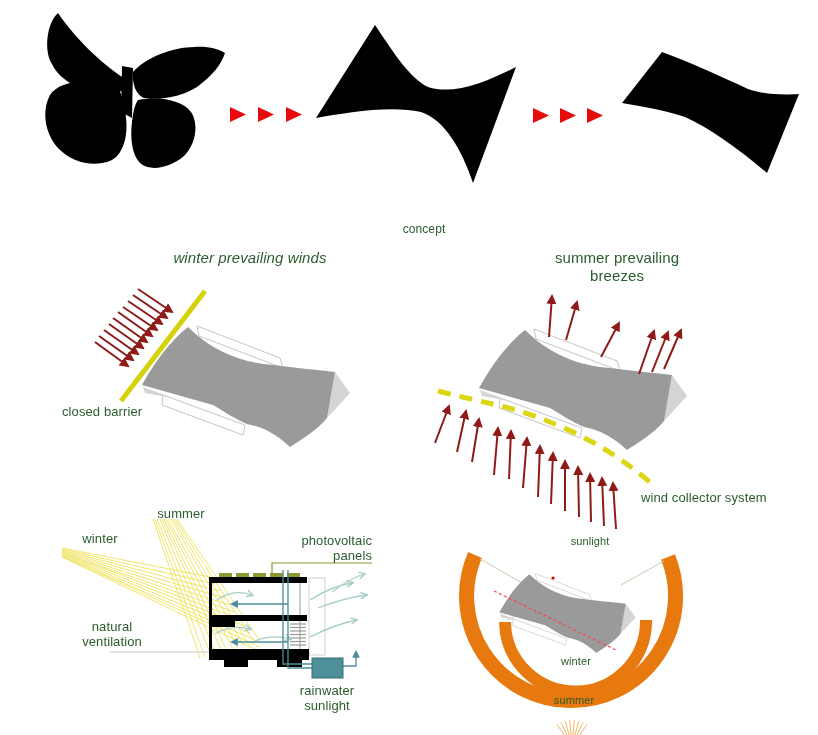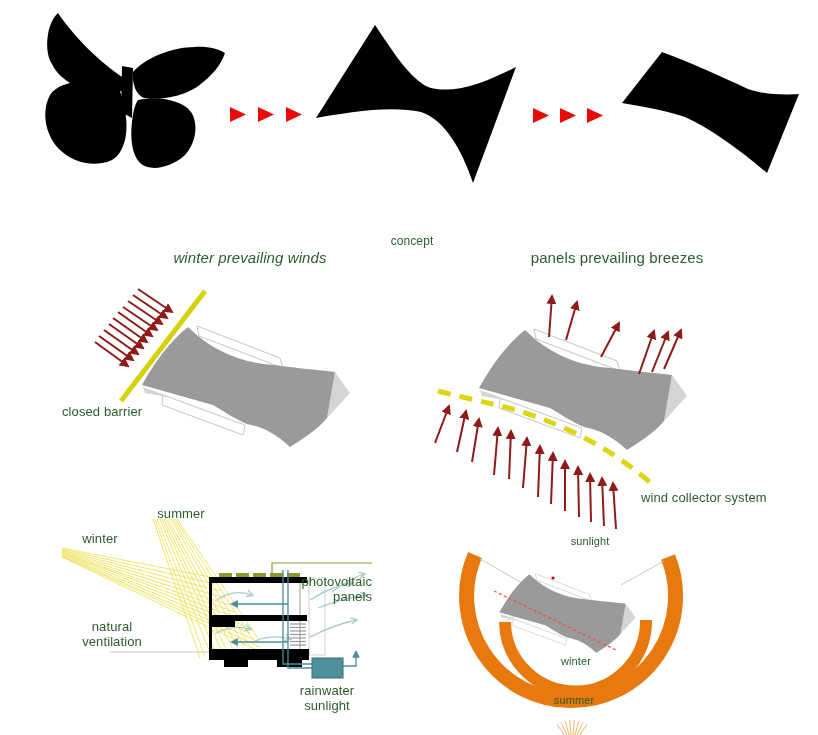--- a/index.html
+++ b/index.html
@@ -8,21 +8,21 @@
     font-family:"Liberation Sans",sans-serif;overflow:hidden;
   }
   #art{position:absolute;left:0;top:0;}
   .lbl{
     position:absolute;color:#2b5c2b;line-height:1.18;
     font-size:13px;letter-spacing:0.1px;
   }
   .lbl.title{font-size:15px;text-align:center;}
   .lbl.small{font-size:11px;}
   .lbl.center{text-align:center;}
-  .lbl.right{text-align:right;margin-top:41px;}
+  .lbl.right{text-align:right;}
 </style>
 </head>
 <body>
 
 <svg id="art" width="818" height="735" viewBox="0 0 818 735">
   <defs>
     <marker id="mRed" markerWidth="5" markerHeight="5" refX="4" refY="2.5" orient="auto">
       <path d="M0,0 L5,2.5 L0,5 Z" fill="#8e1b17"></path>
     </marker>
     <marker id="mTeal" markerWidth="6" markerHeight="6" refX="4.5" refY="3" orient="auto">
@@ -201,26 +201,26 @@
     <line x1="576.2" y1="736.9" x2="583.0" y2="722.4"></line>
     <line x1="574.6" y1="736.3" x2="578.7" y2="720.9"></line>
     <line x1="572.9" y1="736.0" x2="574.3" y2="720.1"></line>
     <line x1="571.1" y1="736.0" x2="569.7" y2="720.1"></line>
     <line x1="569.4" y1="736.3" x2="565.3" y2="720.9"></line>
     <line x1="567.8" y1="736.9" x2="561.0" y2="722.4"></line>
     <line x1="566.4" y1="737.8" x2="557.1" y2="724.7"></line>
   </g>
 </svg>
 
-<div class="lbl center" style="left:362px;top:222px;width:100px;font-size:12px;margin-top:12px;">concept</div>
+<div class="lbl center" style="left:374px;top:222px;width:100px;font-size:12px;">concept</div>
 
 <div class="lbl title" style="left:160px;top:249px;width:180px;font-style:italic;">winter prevailing winds</div>
 <div class="lbl" style="left:62px;top:404px;">closed barrier</div>
 
-<div class="lbl title" style="left:527px;top:249px;width:180px;">panels prevailing breezes</div>
+<div class="lbl title" style="left:527px;top:249px;width:180px;">summer prevailing breezes</div>
 <div class="lbl" style="left:641px;top:490px;">wind collector system</div>
 
 <div class="lbl center" style="left:146px;top:506px;width:70px;">summer</div>
 <div class="lbl center" style="left:65px;top:531px;width:70px;">winter</div>
 <div class="lbl center" style="left:67px;top:619px;width:90px;">natural ventilation</div>
 <div class="lbl right" style="left:277px;top:533px;width:95px;">photovoltaic panels</div>
 <div class="lbl center" style="left:282px;top:683px;width:90px;">rainwater sunlight</div>
 
 <div class="lbl center small" style="left:555px;top:535px;width:70px;">sunlight</div>
 <div class="lbl center small" style="left:541px;top:655px;width:70px;">winter</div>

